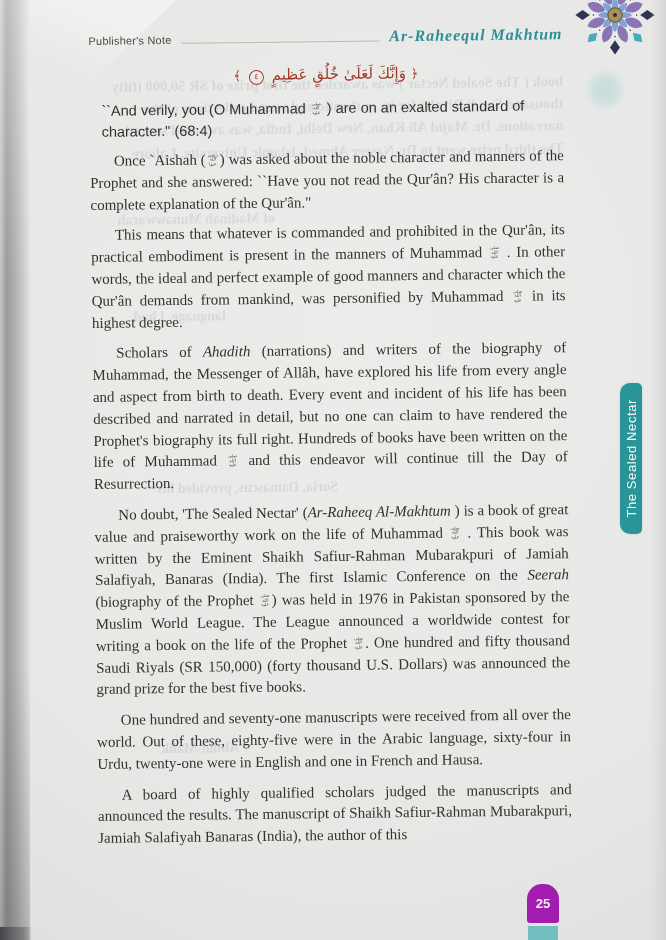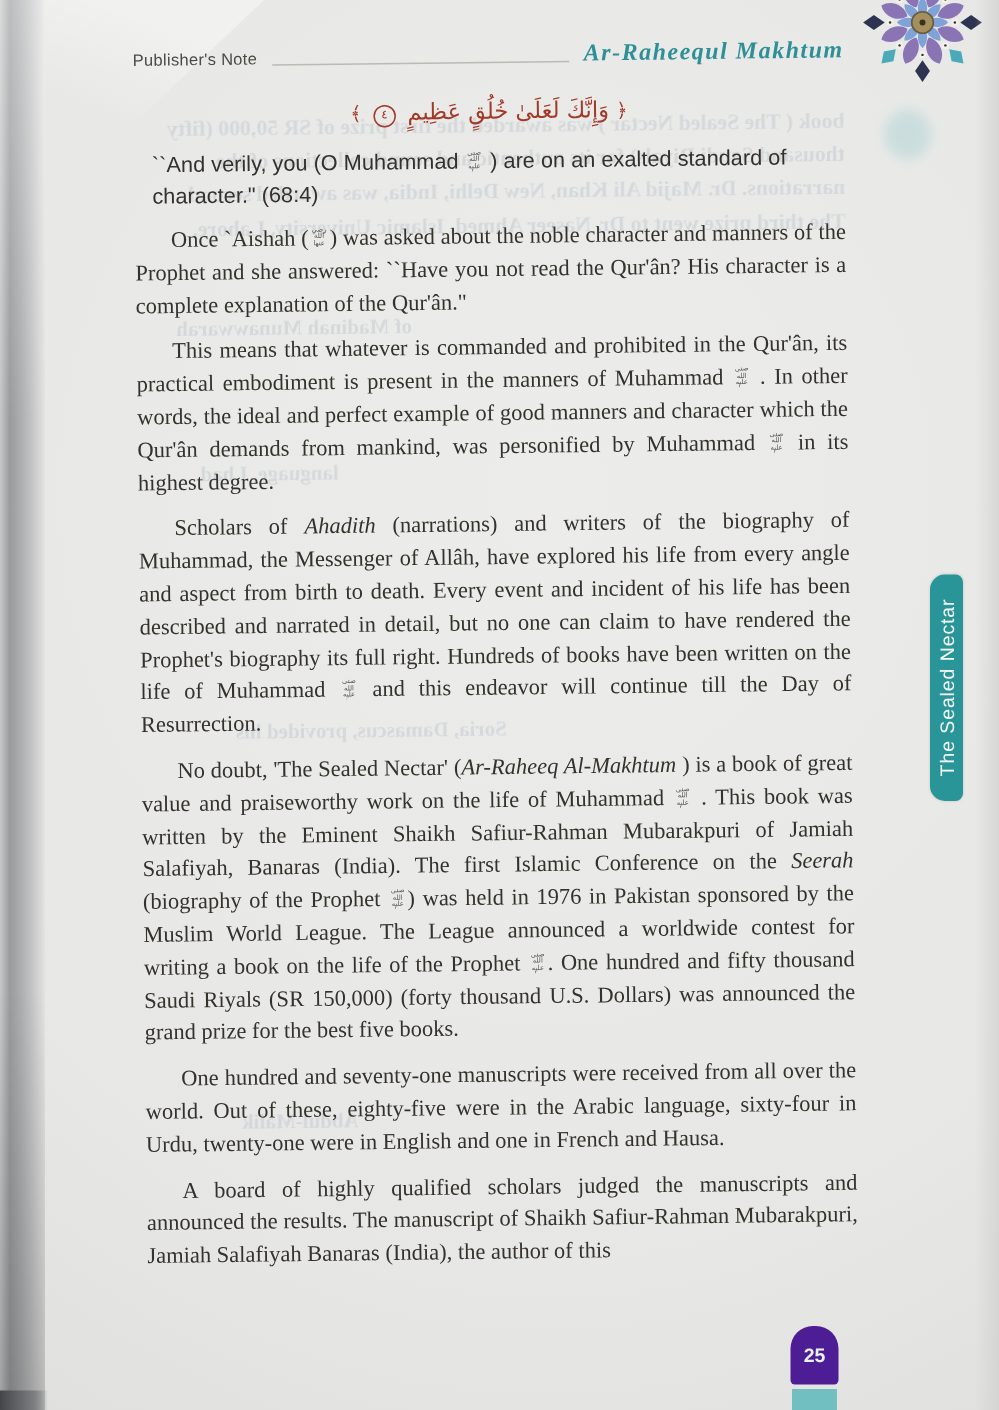--- a/index.html
+++ b/index.html
@@ -112,21 +112,21 @@
     display:flex;align-items:center;justify-content:center;
     box-shadow:0 0 2px rgba(0,0,0,.15);
   }
   .side-tab-label{
     writing-mode:vertical-rl;transform:rotate(180deg);
     font-family:"Liberation Sans",sans-serif;font-size:13px;color:#f4f9f8;
     letter-spacing:.6px;white-space:nowrap;
   }
   .page-num-tab{
     position:absolute;left:527px;top:884px;width:32px;height:39px;
-    background:#4c1d95;border-radius:15px 15px 3px 3px;
+    background:#a21caf;border-radius:15px 15px 3px 3px;
     display:flex;align-items:center;justify-content:center;
   }
   .page-num{
     font-family:"Liberation Sans",sans-serif;font-size:13px;font-weight:bold;color:#e8f2f1;
   }
   .page-num-strip{
     position:absolute;left:528px;top:926px;width:30px;height:14px;
     background:#72bfc2;
   }
   

